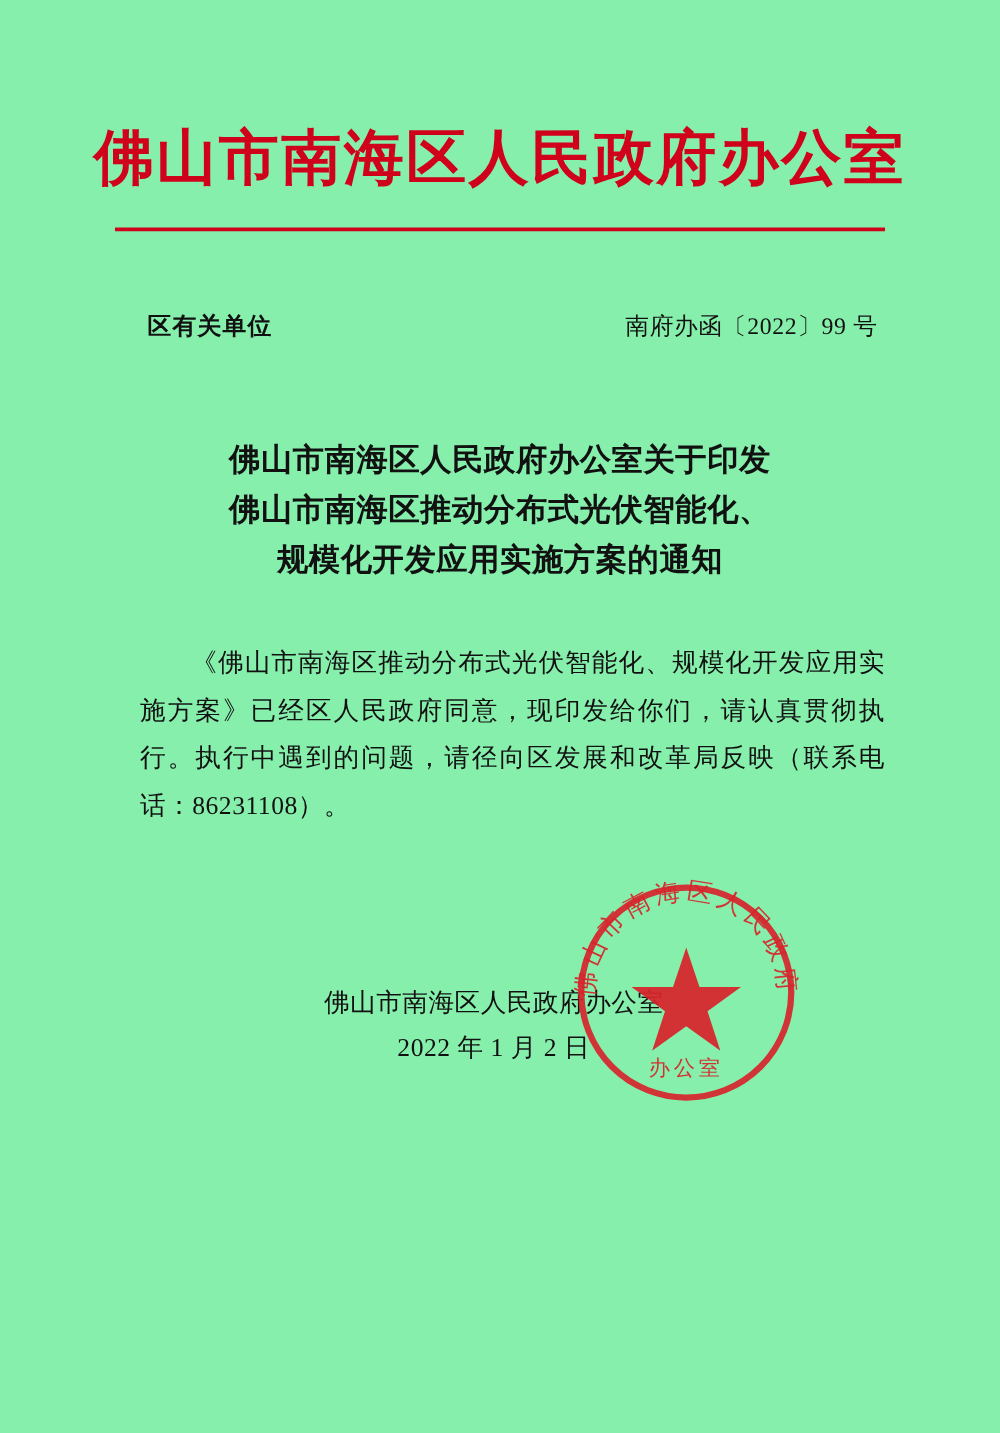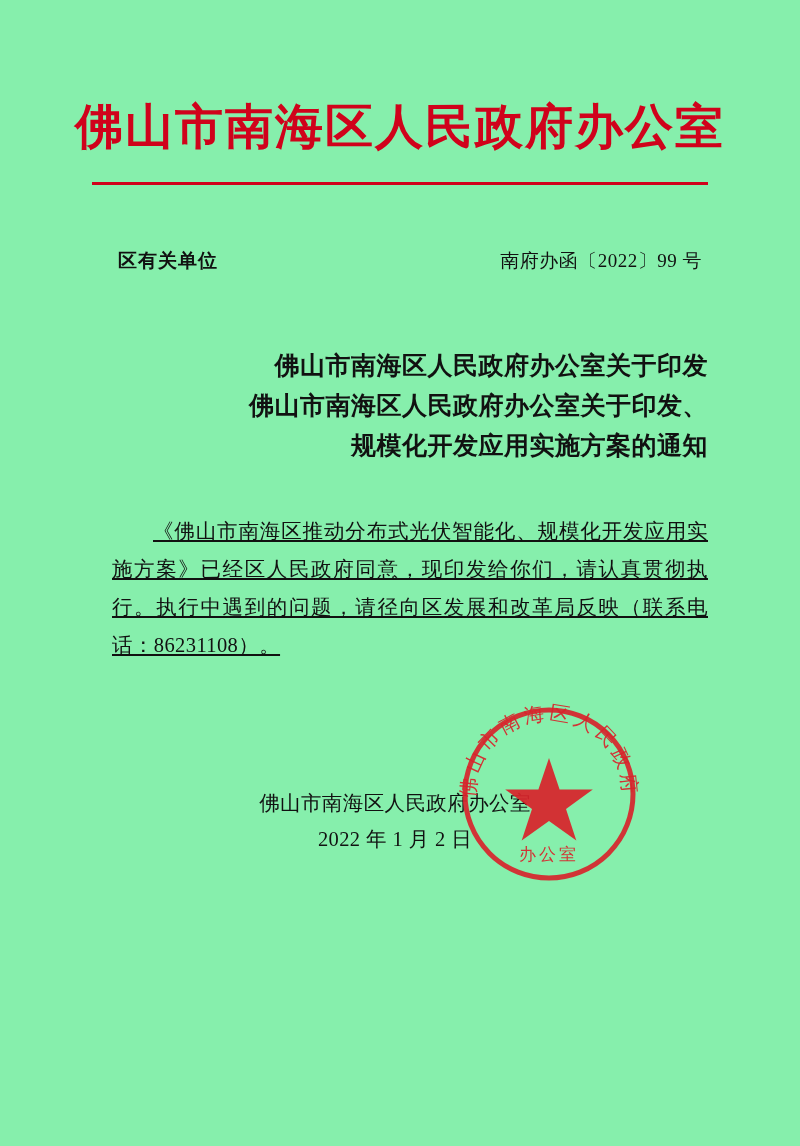--- a/index.html
+++ b/index.html
@@ -75,22 +75,22 @@
     color: #111;
     font-family: "Liberation Serif", "DejaVu Serif", serif;
   }
 
   
   .doc-title {
     position: absolute;
     top: 348px;
     left: 92px;
     width: 616px;
-    text-align: right;
-    font-family: Liberation Mono, monospace;
+    text-align: center;
+    font-family: Liberation Sans, sans-serif;
     font-weight: bold;
     font-size: 25px;
     line-height: 40px;
     color: #111;
     letter-spacing: 0.5px;
   }
   .doc-title div { white-space: nowrap; }
 
   
   .body-text {
@@ -101,21 +101,21 @@
     font-size: 20.5px;
     line-height: 38px;
     color: #111;
     letter-spacing: 0.4px;
   }
   .body-text p {
     margin: 0;
     text-align: justify;
     text-justify: inter-ideograph;
   }
-  .body-text p.indent { text-indent: 2em; text-decoration: underline; }
+  .body-text p.indent { text-indent: 2em; }
 
   
   .signature {
     position: absolute;
     top: 785px;
     left: 92px;
     width: 616px;
     text-align: center;
     font-size: 20.5px;
     line-height: 36px;
@@ -149,21 +149,21 @@
   </div>
   <div class="letterhead-rule"></div>
 
   <div class="meta-row">
     <div class="meta-open">区有关单位</div>
     <div class="meta-docnum">南府办函〔2022〕99 号</div>
   </div>
 
   <div class="doc-title">
     <div>佛山市南海区人民政府办公室关于印发</div>
-    <div>佛山市南海区人民政府办公室关于印发、</div>
+    <div>佛山市南海区推动分布式光伏智能化、</div>
     <div>规模化开发应用实施方案的通知</div>
   </div>
 
   <div class="body-text">
     <p class="indent">《佛山市南海区推动分布式光伏智能化、规模化开发应用实施方案》已经区人民政府同意，现印发给你们，请认真贯彻执行。执行中遇到的问题，请径向区发展和改革局反映（联系电话：86231108）。</p>
   </div>
 
   <div class="signature">
     <div class="sig-line">佛山市南海区人民政府办公室</div>
     <div class="sig-line">2022 年 1 月 2 日</div>

